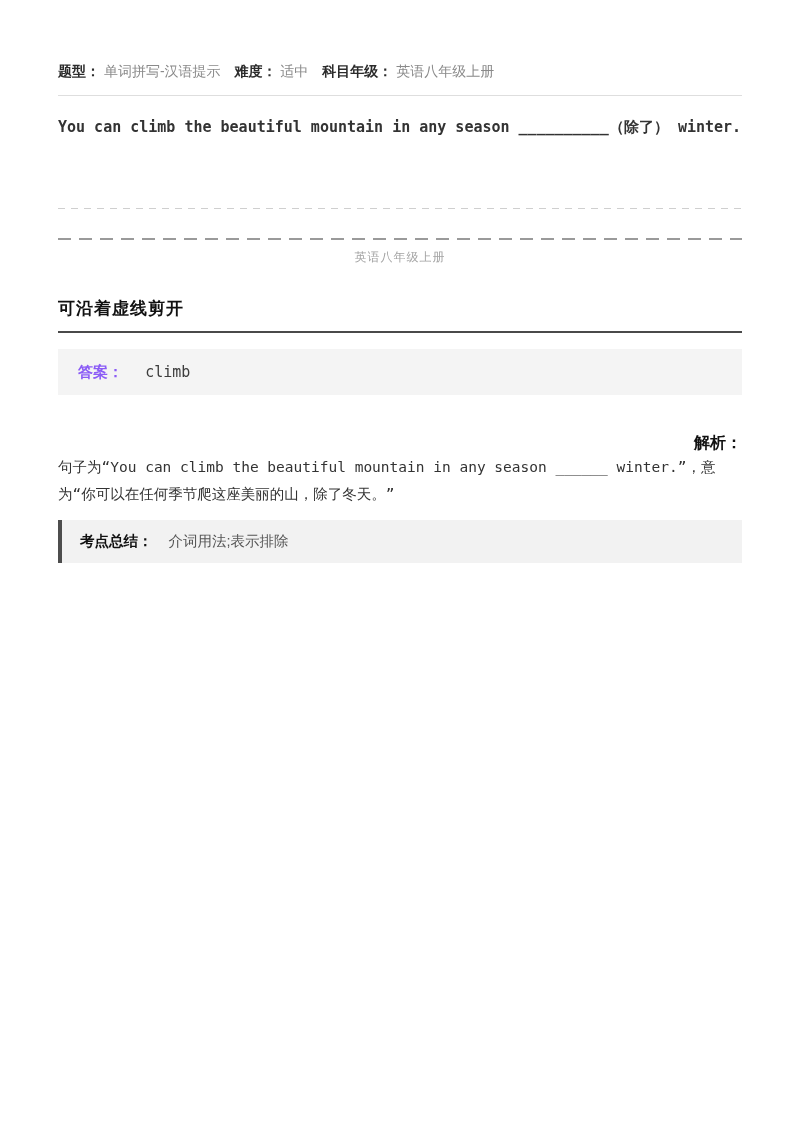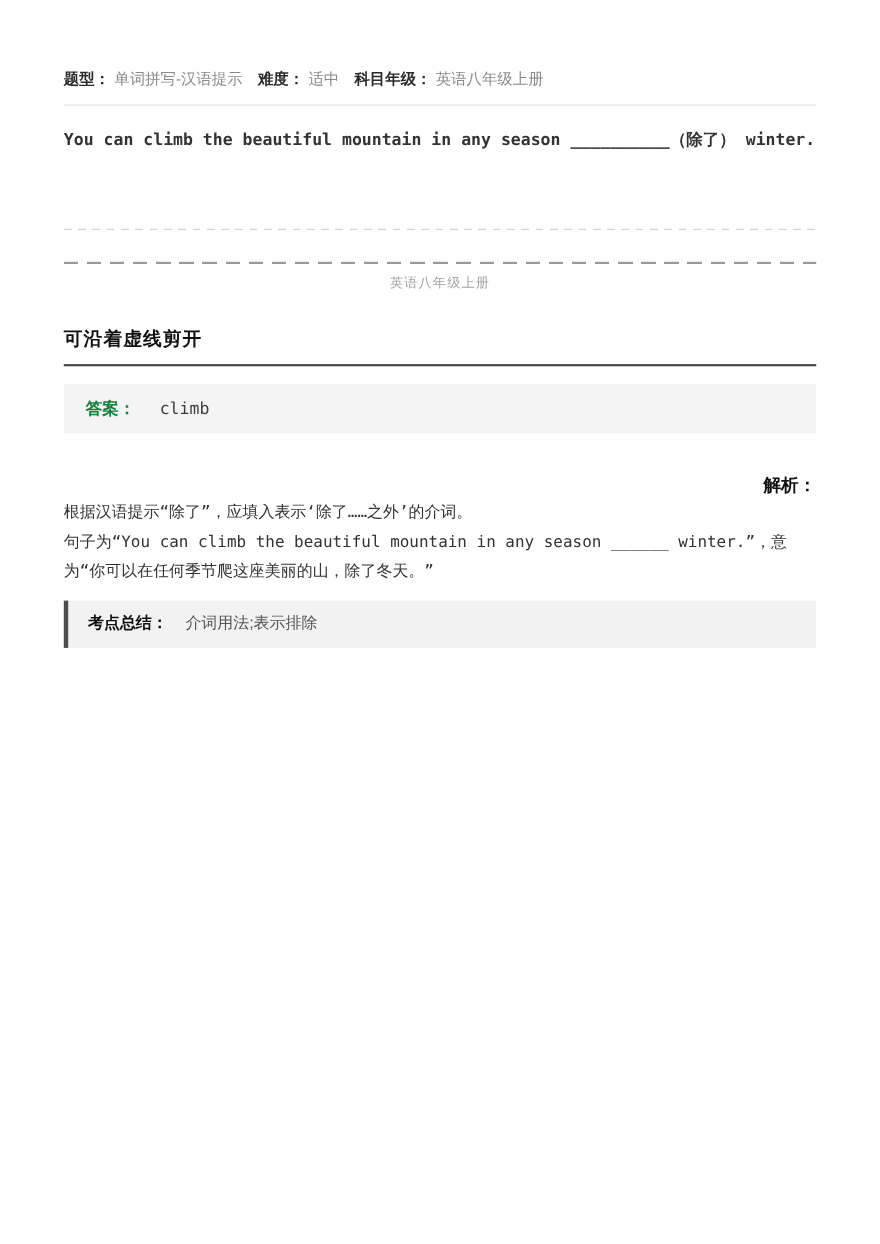--- a/index.html
+++ b/index.html
@@ -76,21 +76,21 @@
     border-top: 2px solid #4a4a4a;
     height: 0;
   }
   .answer-box {
     margin-top: 16px;
     background: #f4f4f4;
     padding: 13px 20px;
     font-size: 15px;
     line-height: 19px;
   }
-  .answer-label { font-weight: bold; color: #15803d; }
+  .answer-label { font-weight: bold; color: #8b5cf6; }
   .answer-value {
     margin-left: 18px;
     font-family: "DejaVu Sans Mono", "Liberation Mono", monospace;
     color: #3d3d3d;
   }
   .analysis-label {
     margin-top: 37px;
     font-size: 16px;
     font-weight: bold;
     color: #111111;
@@ -176,21 +176,20 @@
 
     <div class="section-title">可沿着虚线剪开</div>
     <hr class="section-rule">
 
     <div class="answer-box">
       <span class="answer-label">答案：</span>
       <span class="answer-value">climb</span>
     </div>
 
     <div class="analysis-label">解析：</div>
-    <div class="analysis-text">根据汉语提示“除了”，应填入表示‘除了……之外’的介词。</div>
     <div class="analysis-text">句子为“You can climb the beautiful mountain in any season ______ winter.”，意为“你可以在任何季节爬这座美丽的山，除了冬天。”</div>
 
     <div class="keypoint-box">
       <span class="keypoint-label">考点总结：</span>
       <span class="keypoint-value">介词用法;表示排除</span>
     </div>
 
   </div>
 
   <div class="watermark">vv99.net</div>

